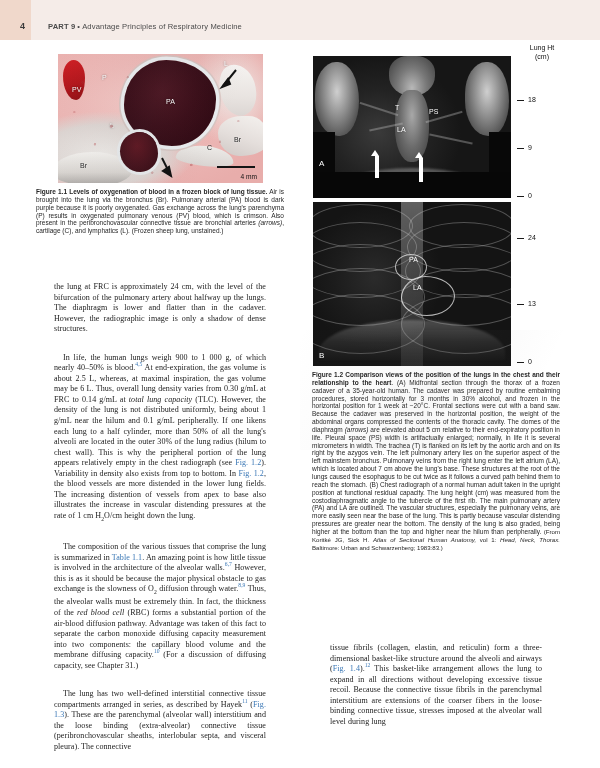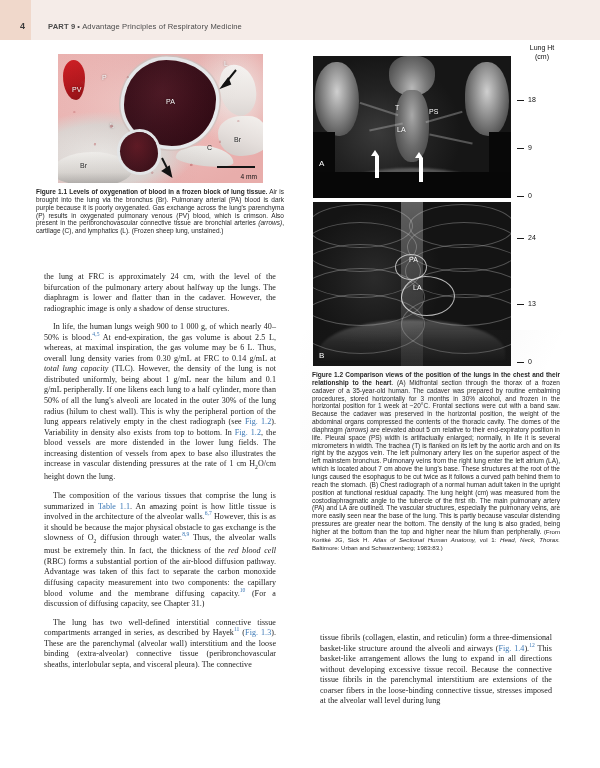--- a/index.html
+++ b/index.html
@@ -65,21 +65,21 @@
 
   
   .body-text {
     font-family: "Liberation Serif", serif;
     font-size: 8.05px;
     line-height: 10.55px;
     text-align: justify;
     color: #1b1b1b;
     letter-spacing: .05px;
   }
-  .body-text p { margin: 8px; }
+  .body-text p { margin: 18px; }
   .body-text p.indent { text-indent: 9px; }
   .body-text i { font-style: italic; }
   .xref { color: #3a77b5; }
   sup {
     font-size: 5.6px;
     vertical-align: super;
     line-height: 0;
     color: #3a77b5;
   }
 

